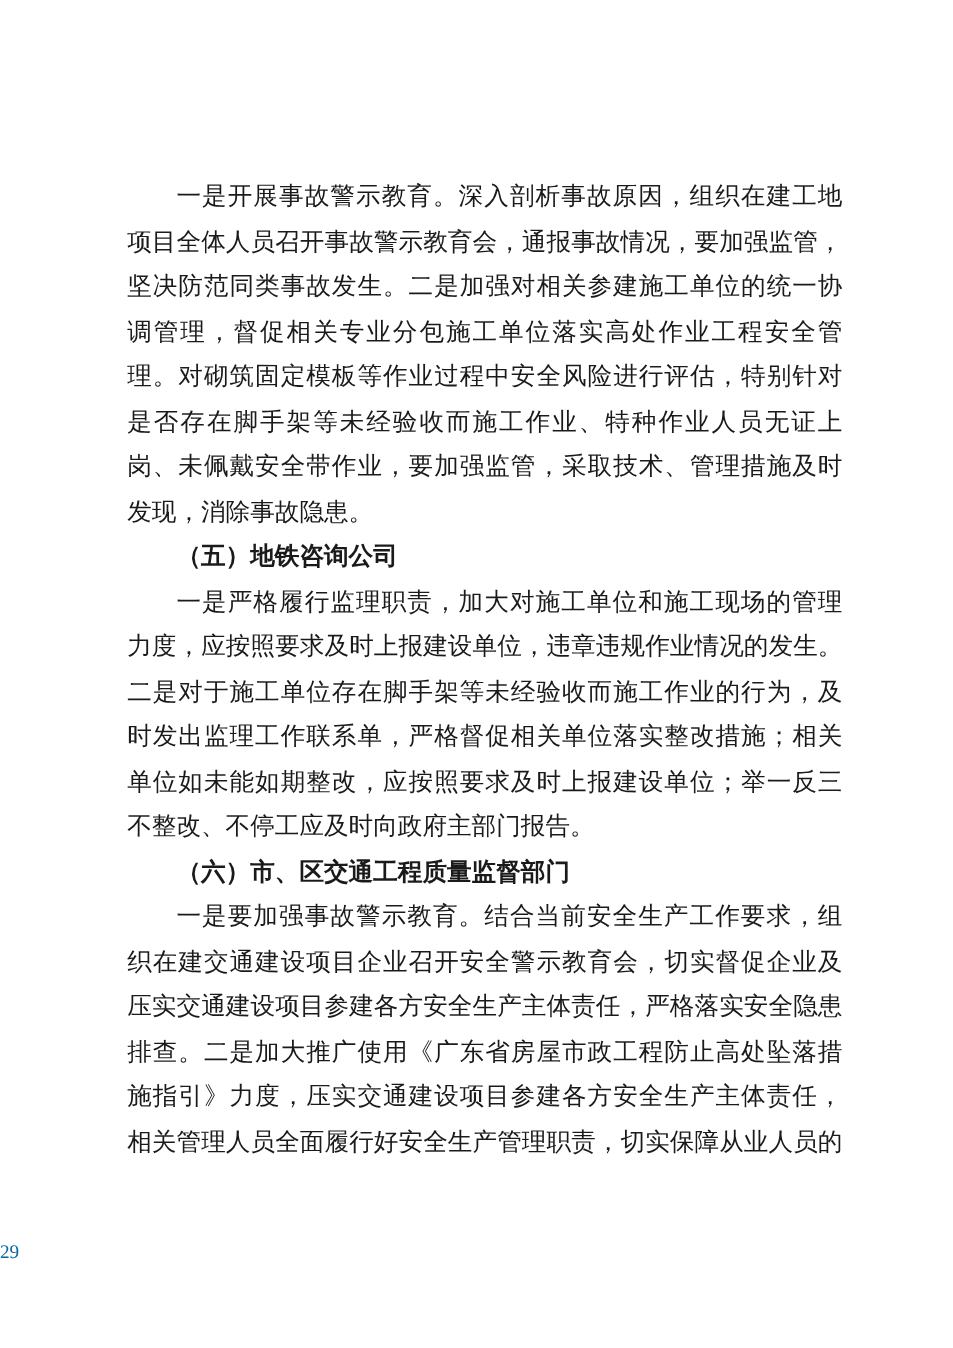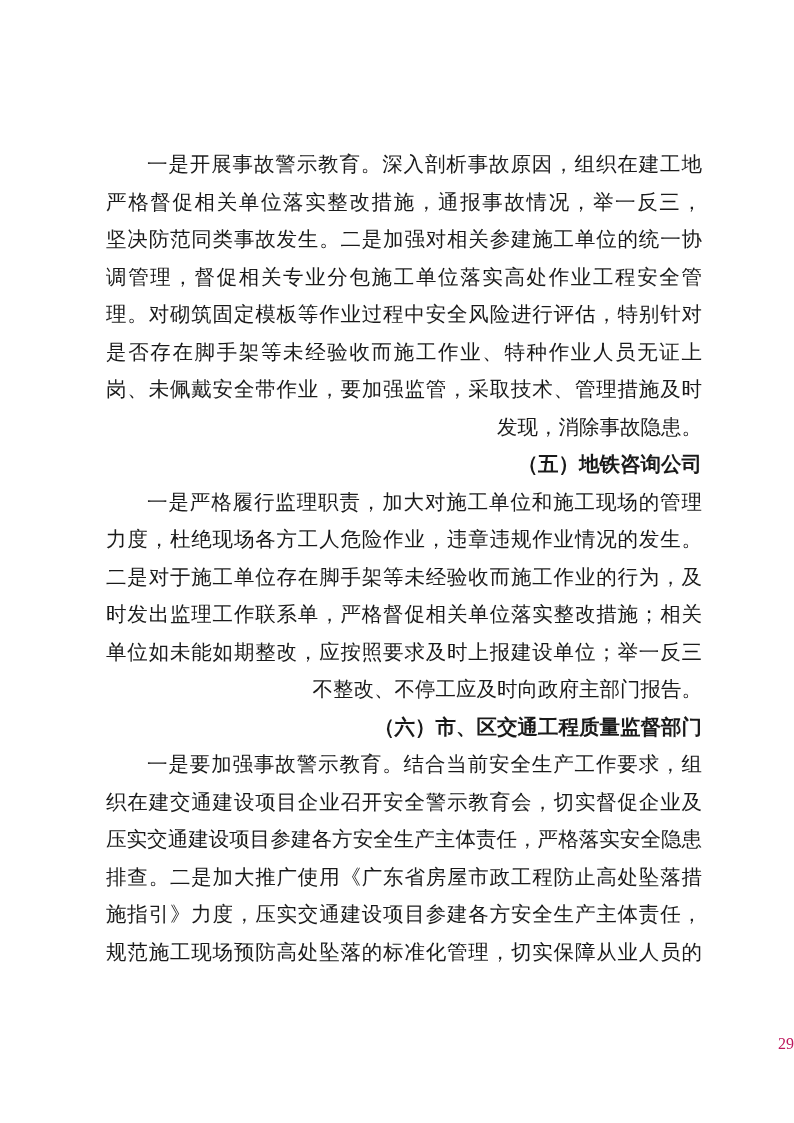--- a/index.html
+++ b/index.html
@@ -19,69 +19,69 @@
   .content {
     position: absolute;
     left: 106px;
     top: 146px;
     width: 596px;
   }
   .line {
     font-size: 20.5px;
     line-height: 37.5px;
     height: 37.5px;
-    text-align: right;
+    text-align: left;
     letter-spacing: 0;
   }
   .line.indent {
     text-indent: 41px;
   }
   .line.justify {
     text-align: justify;
     text-align-last: justify;
     text-justify: inter-character;
   }
   .line.heading {
     font-weight: bold;
     text-indent: 41px;
   }
   .footer {
     position: absolute;
     top: 1032px;
     left: 0;
     width: 794px;
-    text-align: right;
+    text-align: left;
     font-size: 16px;
     line-height: 24px;
-    color: #be185d;
+    color: #0369a1;
   }
 </style>
 </head>
 <body>
 
 <div class="page">
   <div class="content">
 
   <div class="line indent justify">一是开展事故警示教育。深入剖析事故原因，组织在建工地</div>
-      <div class="line justify">严格督促相关单位落实整改措施，通报事故情况，举一反三，</div>
+      <div class="line justify">项目全体人员召开事故警示教育会，通报事故情况，要加强监管，</div>
       <div class="line justify">坚决防范同类事故发生。二是加强对相关参建施工单位的统一协</div>
       <div class="line justify">调管理，督促相关专业分包施工单位落实高处作业工程安全管</div>
       <div class="line justify">理。对砌筑固定模板等作业过程中安全风险进行评估，特别针对</div>
       <div class="line justify">是否存在脚手架等未经验收而施工作业、特种作业人员无证上</div>
       <div class="line justify">岗、未佩戴安全带作业，要加强监管，采取技术、管理措施及时</div>
       <div class="line">发现，消除事故隐患。</div>
       <div class="line heading">（五）地铁咨询公司</div>
       <div class="line indent justify">一是严格履行监理职责，加大对施工单位和施工现场的管理</div>
-      <div class="line justify">力度，杜绝现场各方工人危险作业，违章违规作业情况的发生。</div>
+      <div class="line justify">力度，应按照要求及时上报建设单位，违章违规作业情况的发生。</div>
       <div class="line justify">二是对于施工单位存在脚手架等未经验收而施工作业的行为，及</div>
       <div class="line justify">时发出监理工作联系单，严格督促相关单位落实整改措施；相关</div>
       <div class="line justify">单位如未能如期整改，应按照要求及时上报建设单位；举一反三</div>
       <div class="line">不整改、不停工应及时向政府主部门报告。</div>
       <div class="line heading">（六）市、区交通工程质量监督部门</div>
       <div class="line indent justify">一是要加强事故警示教育。结合当前安全生产工作要求，组</div>
       <div class="line justify">织在建交通建设项目企业召开安全警示教育会，切实督促企业及</div>
       <div class="line justify">压实交通建设项目参建各方安全生产主体责任，严格落实安全隐患</div>
       <div class="line justify">排查。二是加大推广使用《广东省房屋市政工程防止高处坠落措</div>
       <div class="line justify">施指引》力度，压实交通建设项目参建各方安全生产主体责任，</div>
-      <div class="line justify">规范施工现场预防高处坠落的标准化管理，切实保障从业人员的</div>
+      <div class="line justify">相关管理人员全面履行好安全生产管理职责，切实保障从业人员的</div>
     </div>
   <div class="footer">29</div>
 </div>
 
 </body></html>

